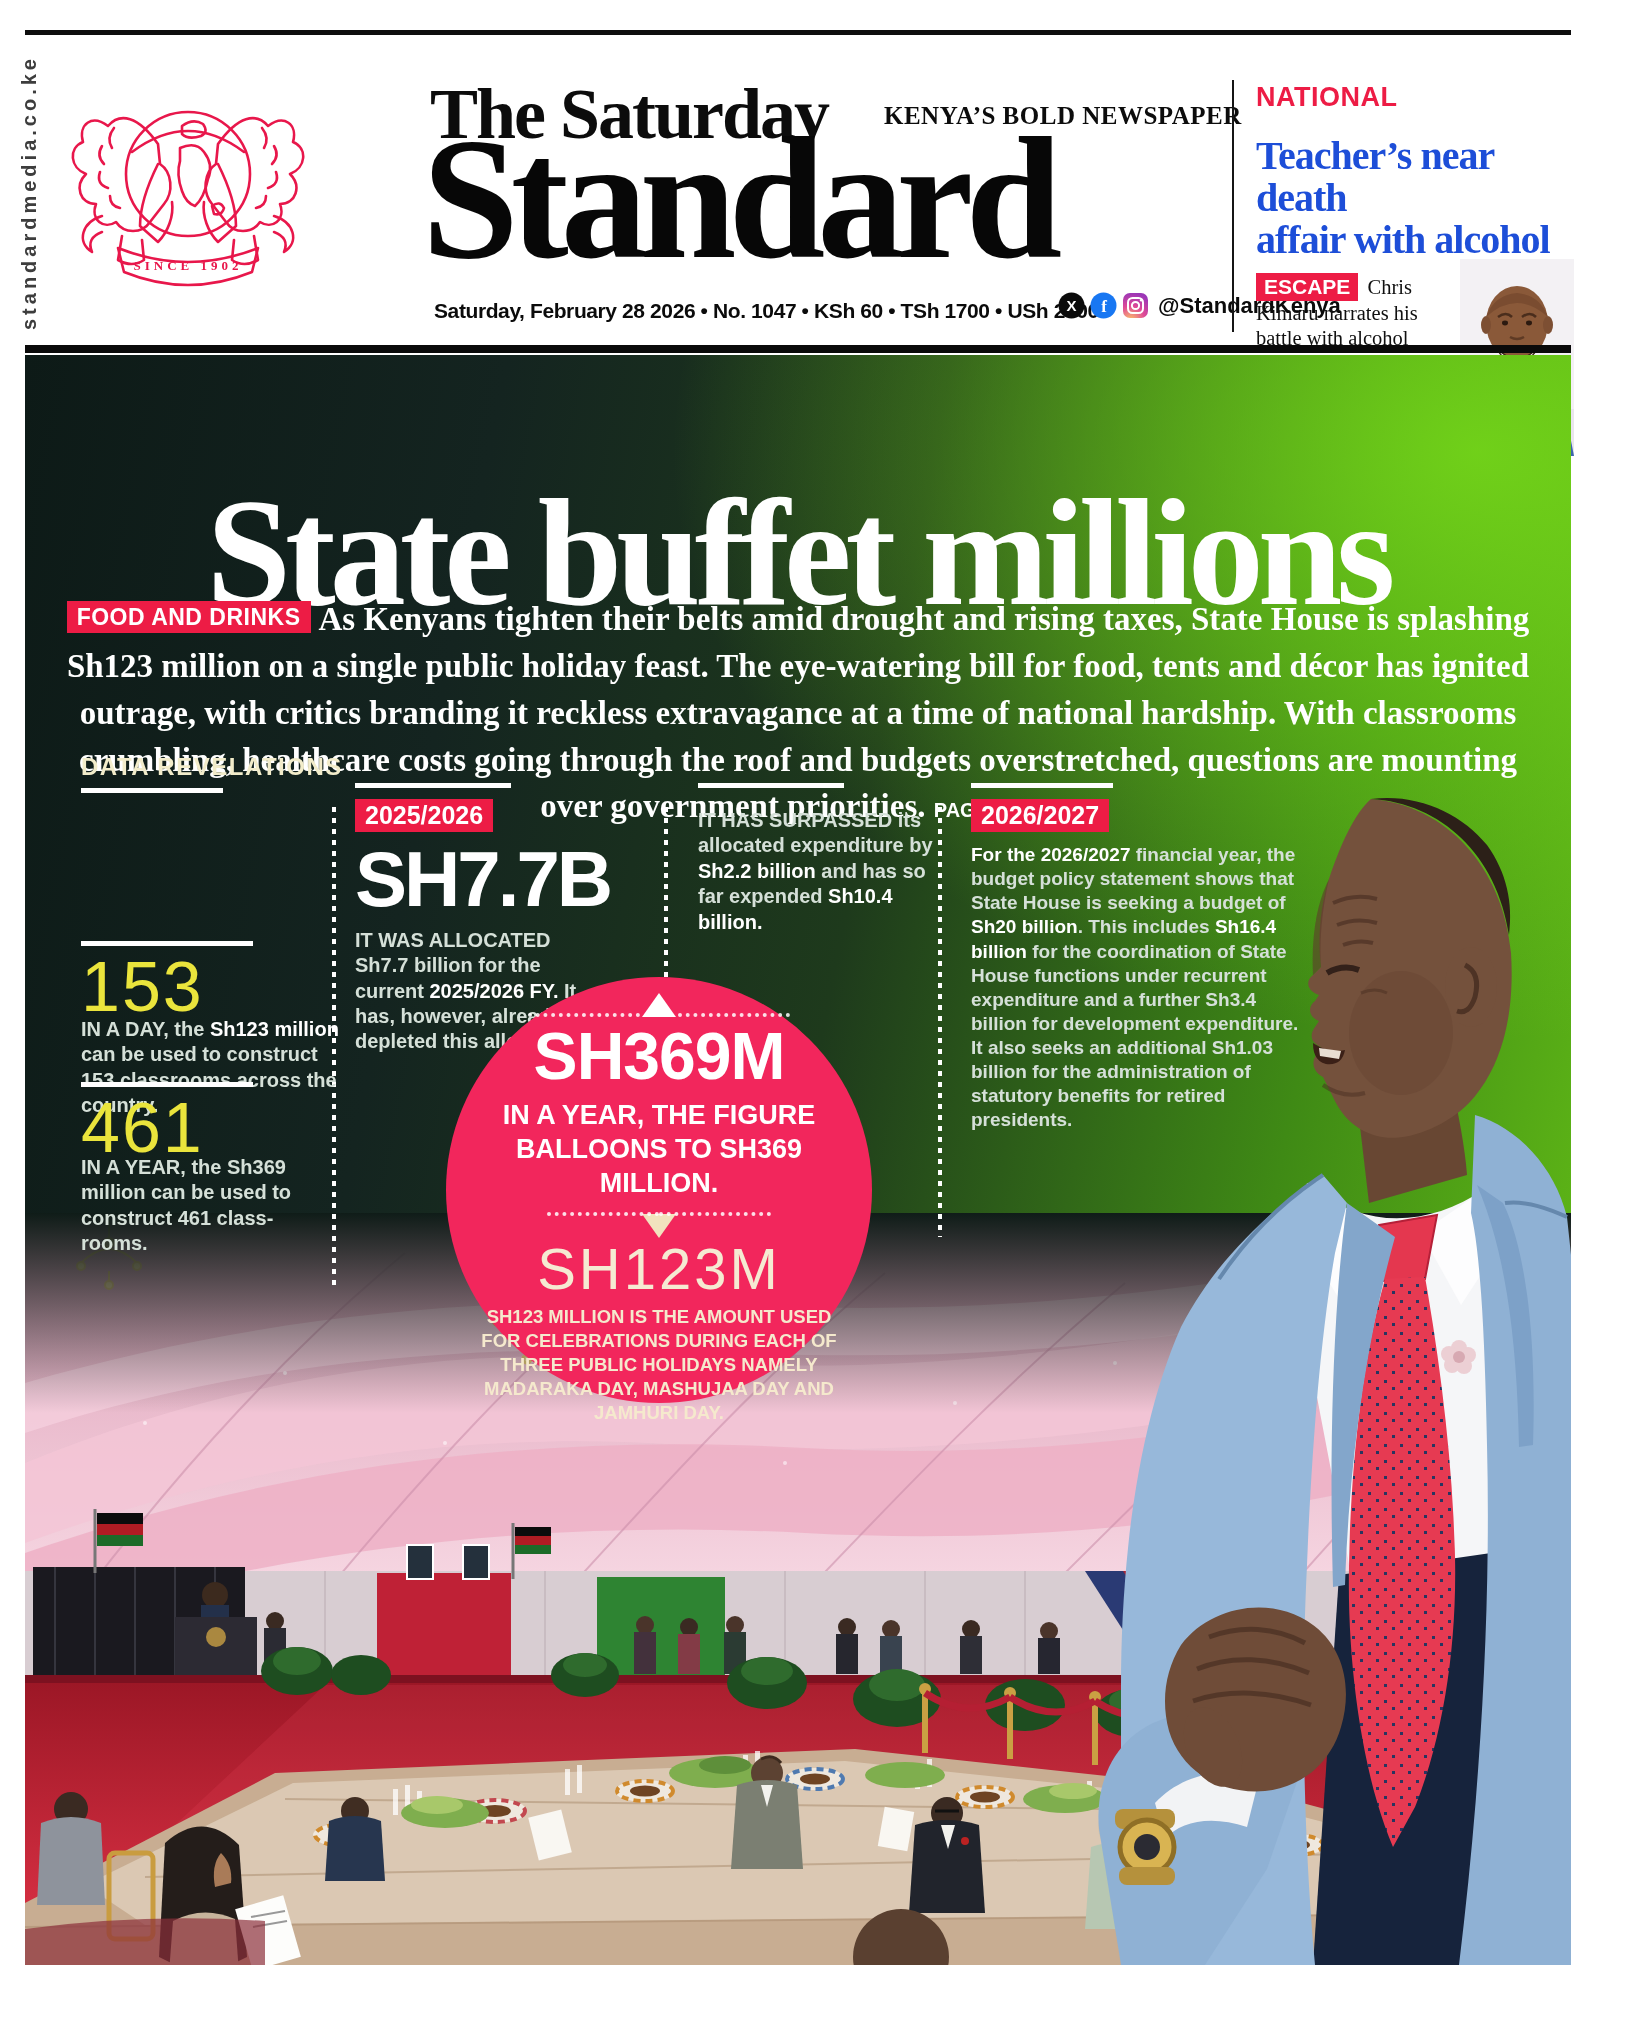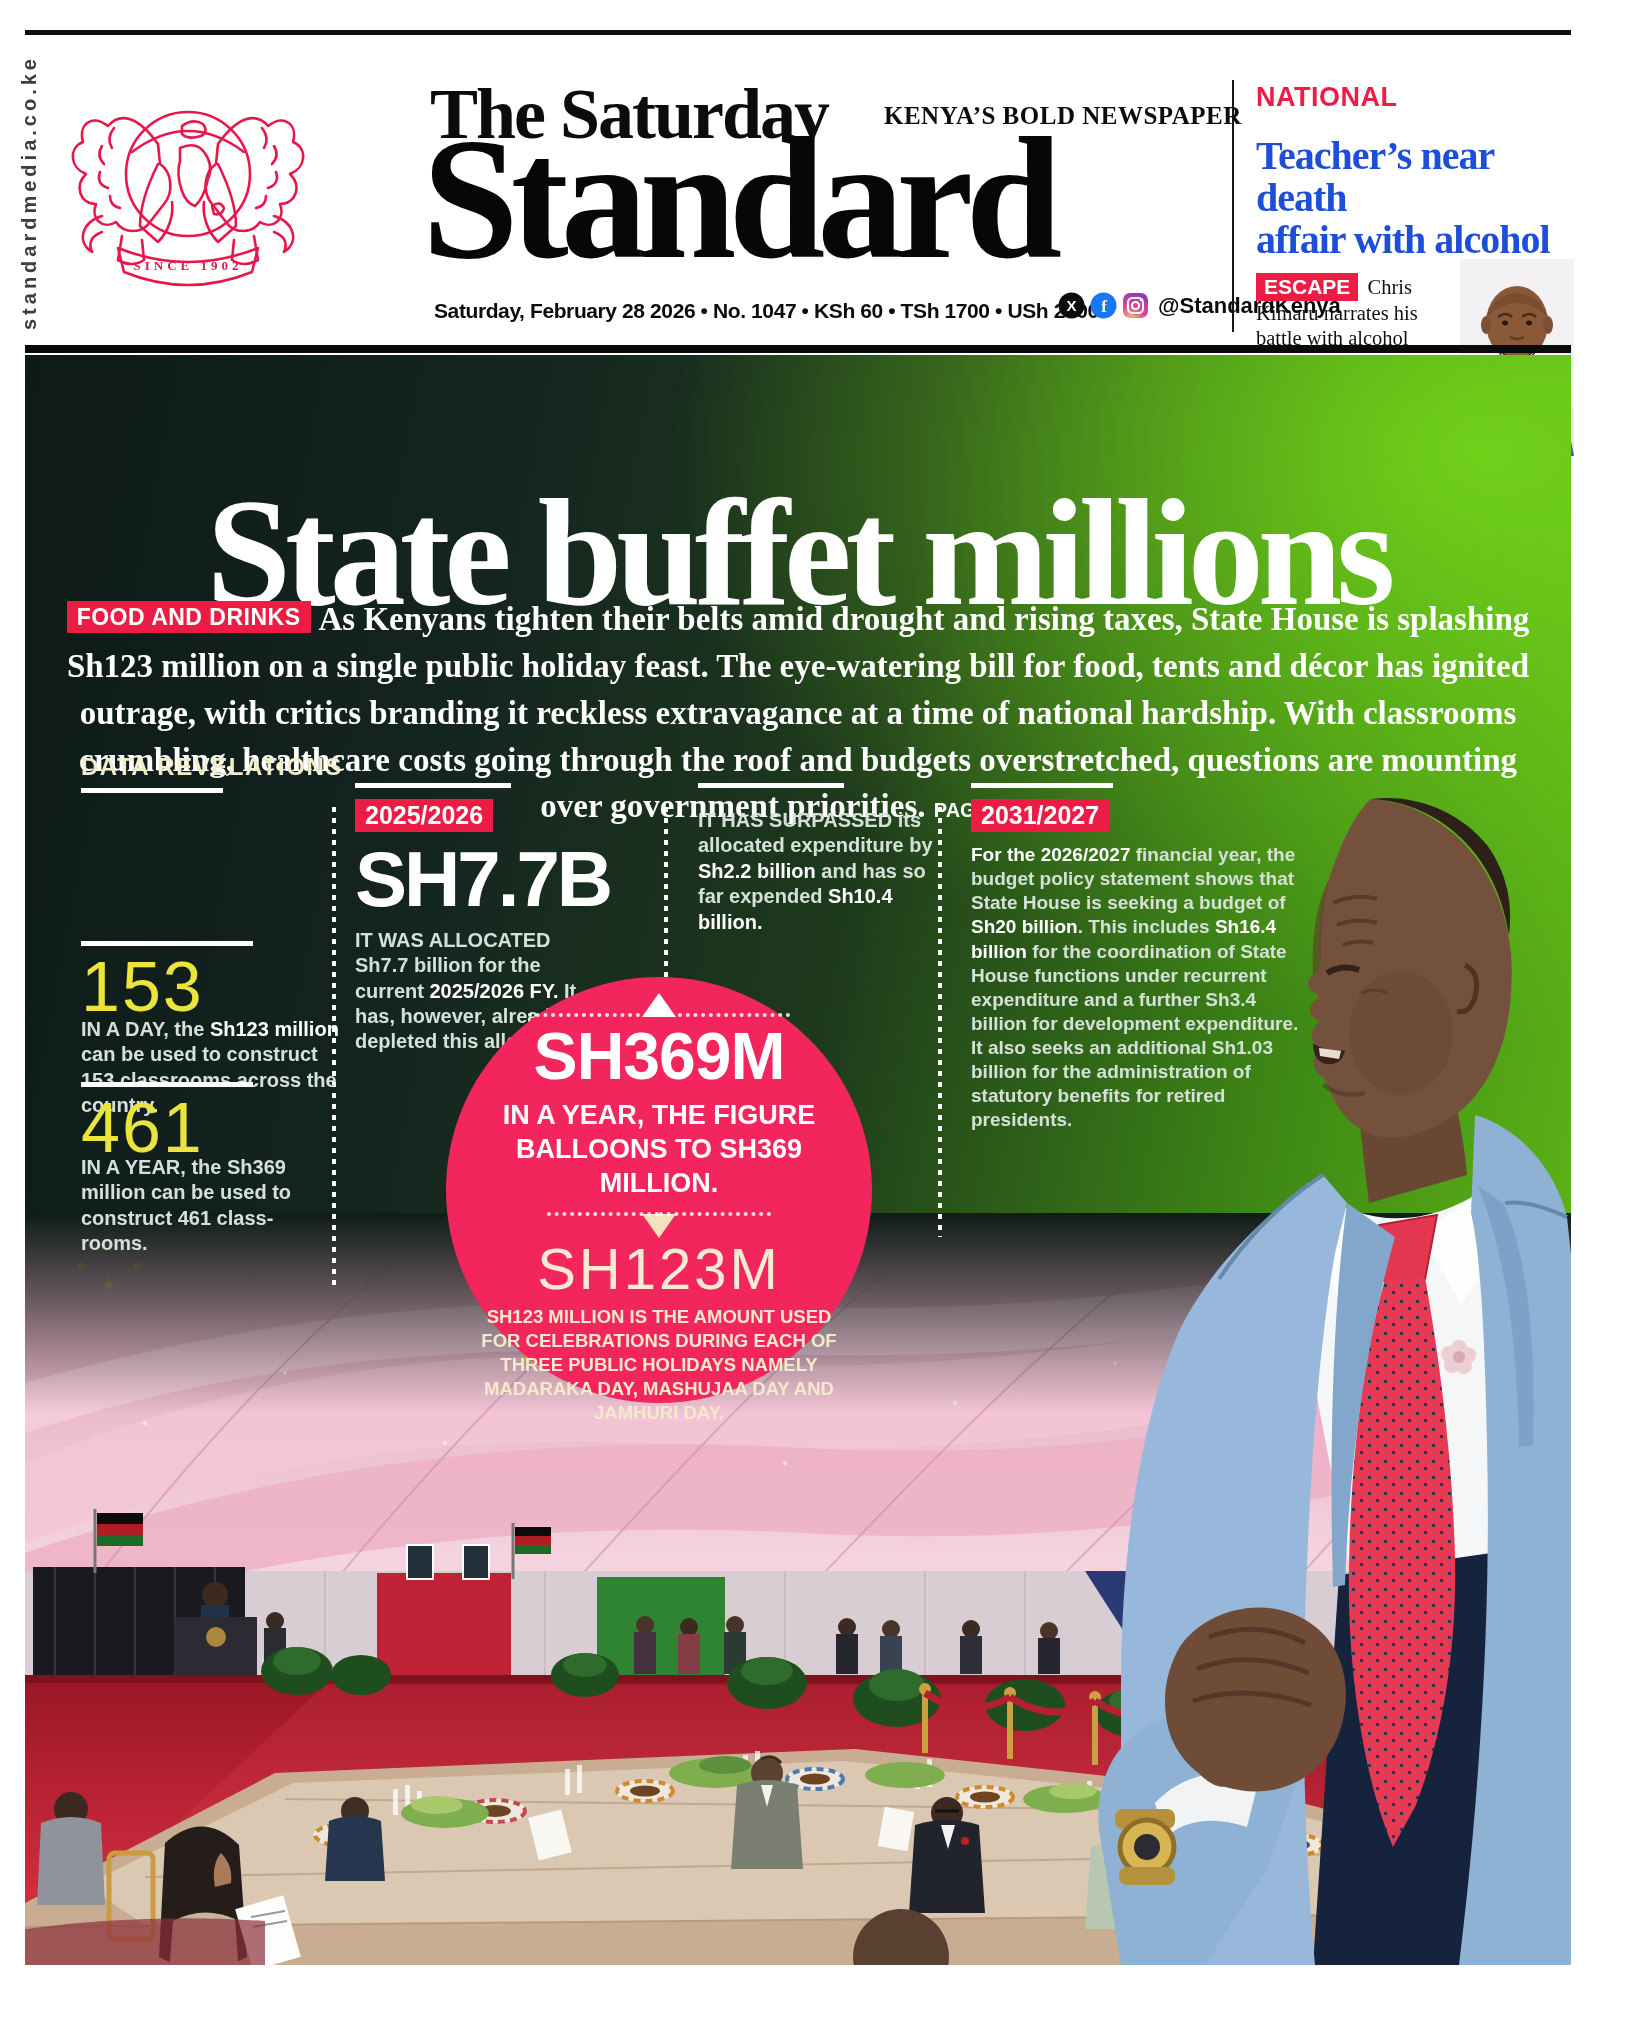--- a/index.html
+++ b/index.html
@@ -533,21 +533,21 @@
       <div class="stat-body"><span>IT WAS ALLOCATED Sh7.7 billion for the current </span><span class="b">2025/2026 FY.</span><span> It has, however, already depleted this allocation.</span></div>
     </div>
 
     <div class="wrule" style="left:673px;top:428px;width:146px;"></div>
     <div class="stat" style="left:673px;top:446px;width:238px;">
       <div class="stat-body"><span>IT HAS SURPASSED its allocated expenditure by </span><span class="b">Sh2.2 billion</span><span> and has so far expended </span><span class="b">Sh10.4 billion.</span></div>
     </div>
 
     <div class="wrule" style="left:946px;top:428px;width:142px;"></div>
     <div class="stat" style="left:946px;top:444px;width:340px;">
-      <span class="badge-year">2031/2027</span>
+      <span class="badge-year">2026/2027</span>
       <div class="stat-body" style="font-size:19px;"><span class="b">For the 2026/2027</span><span> financial year, the budget policy statement shows that State House is seeking a budget of </span><span class="b">Sh20 billion</span><span>. This includes </span><span class="b">Sh16.4 billion</span><span> for the coordination of State House functions under recurrent expenditure and a further Sh3.4 billion for development expenditure.  It also seeks an additional Sh1.03 billion for the administration of statutory benefits for retired presidents.</span></div>
     </div>
 
     <div class="bubble">
       <div class="dotrow">
         <span class="dots"></span>
           <span class="tri-up"></span>
           <span class="dots"></span>
       </div>
       <div class="bubble-v1">SH369M</div>

